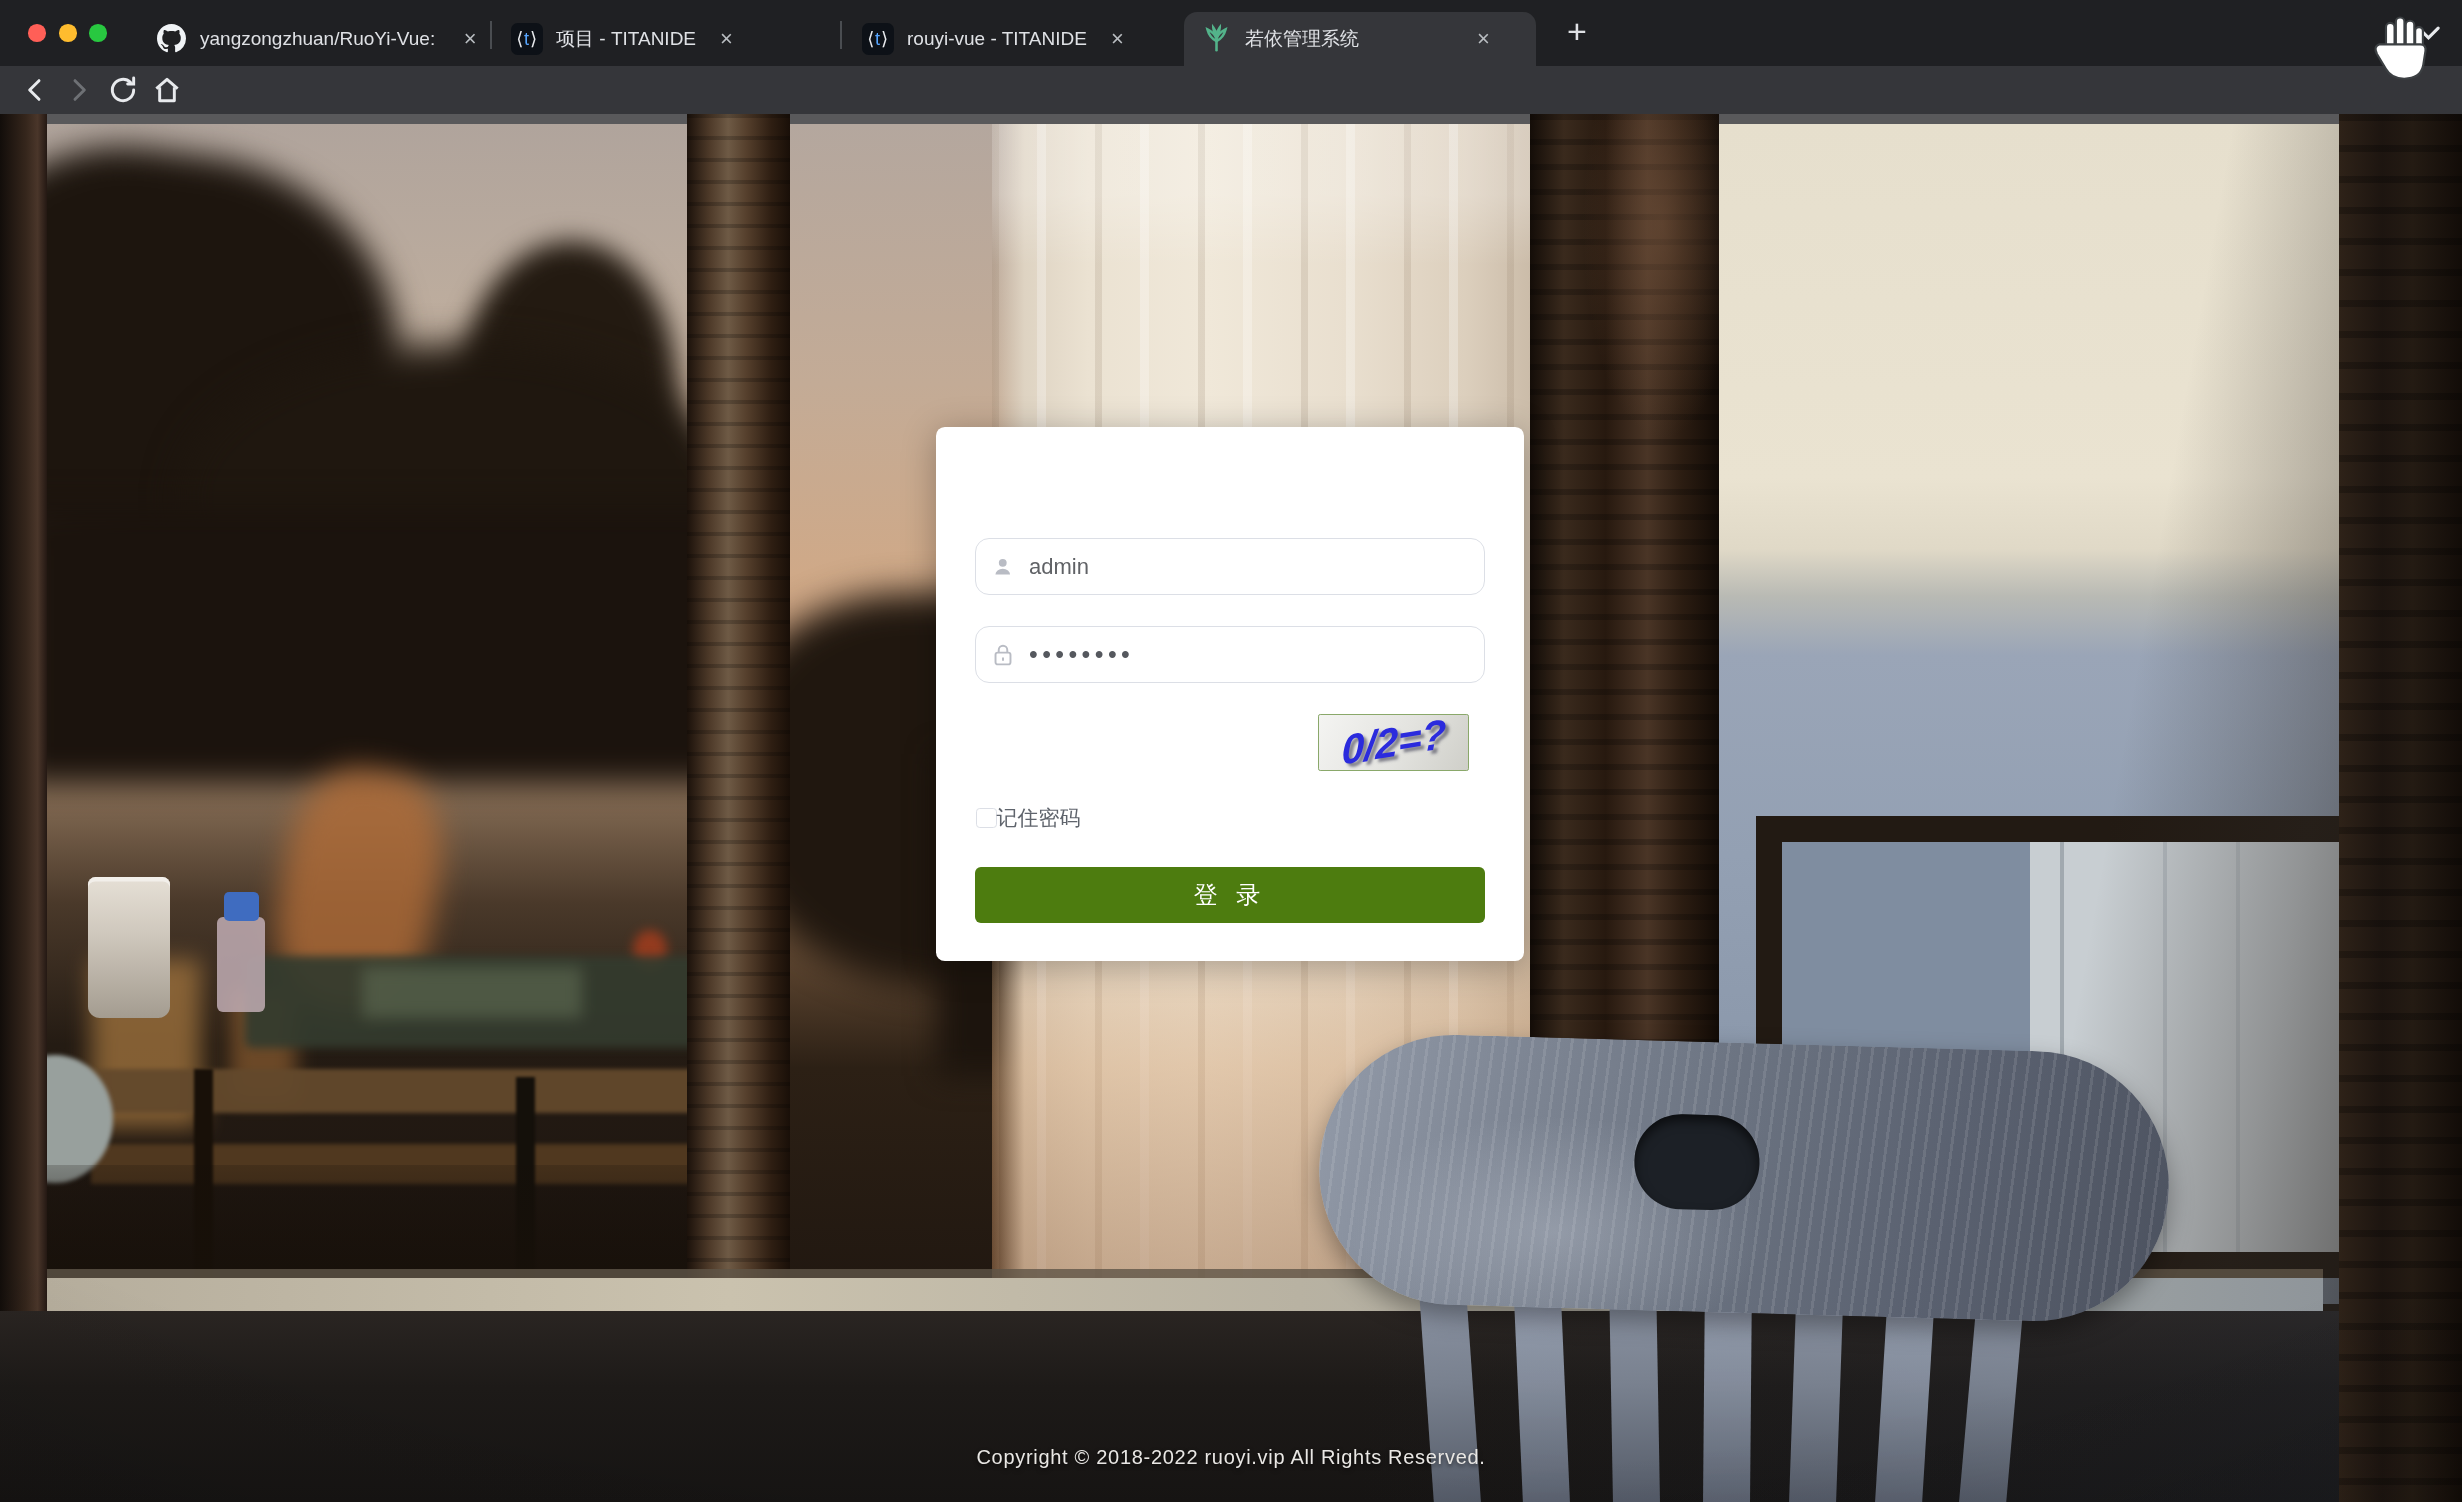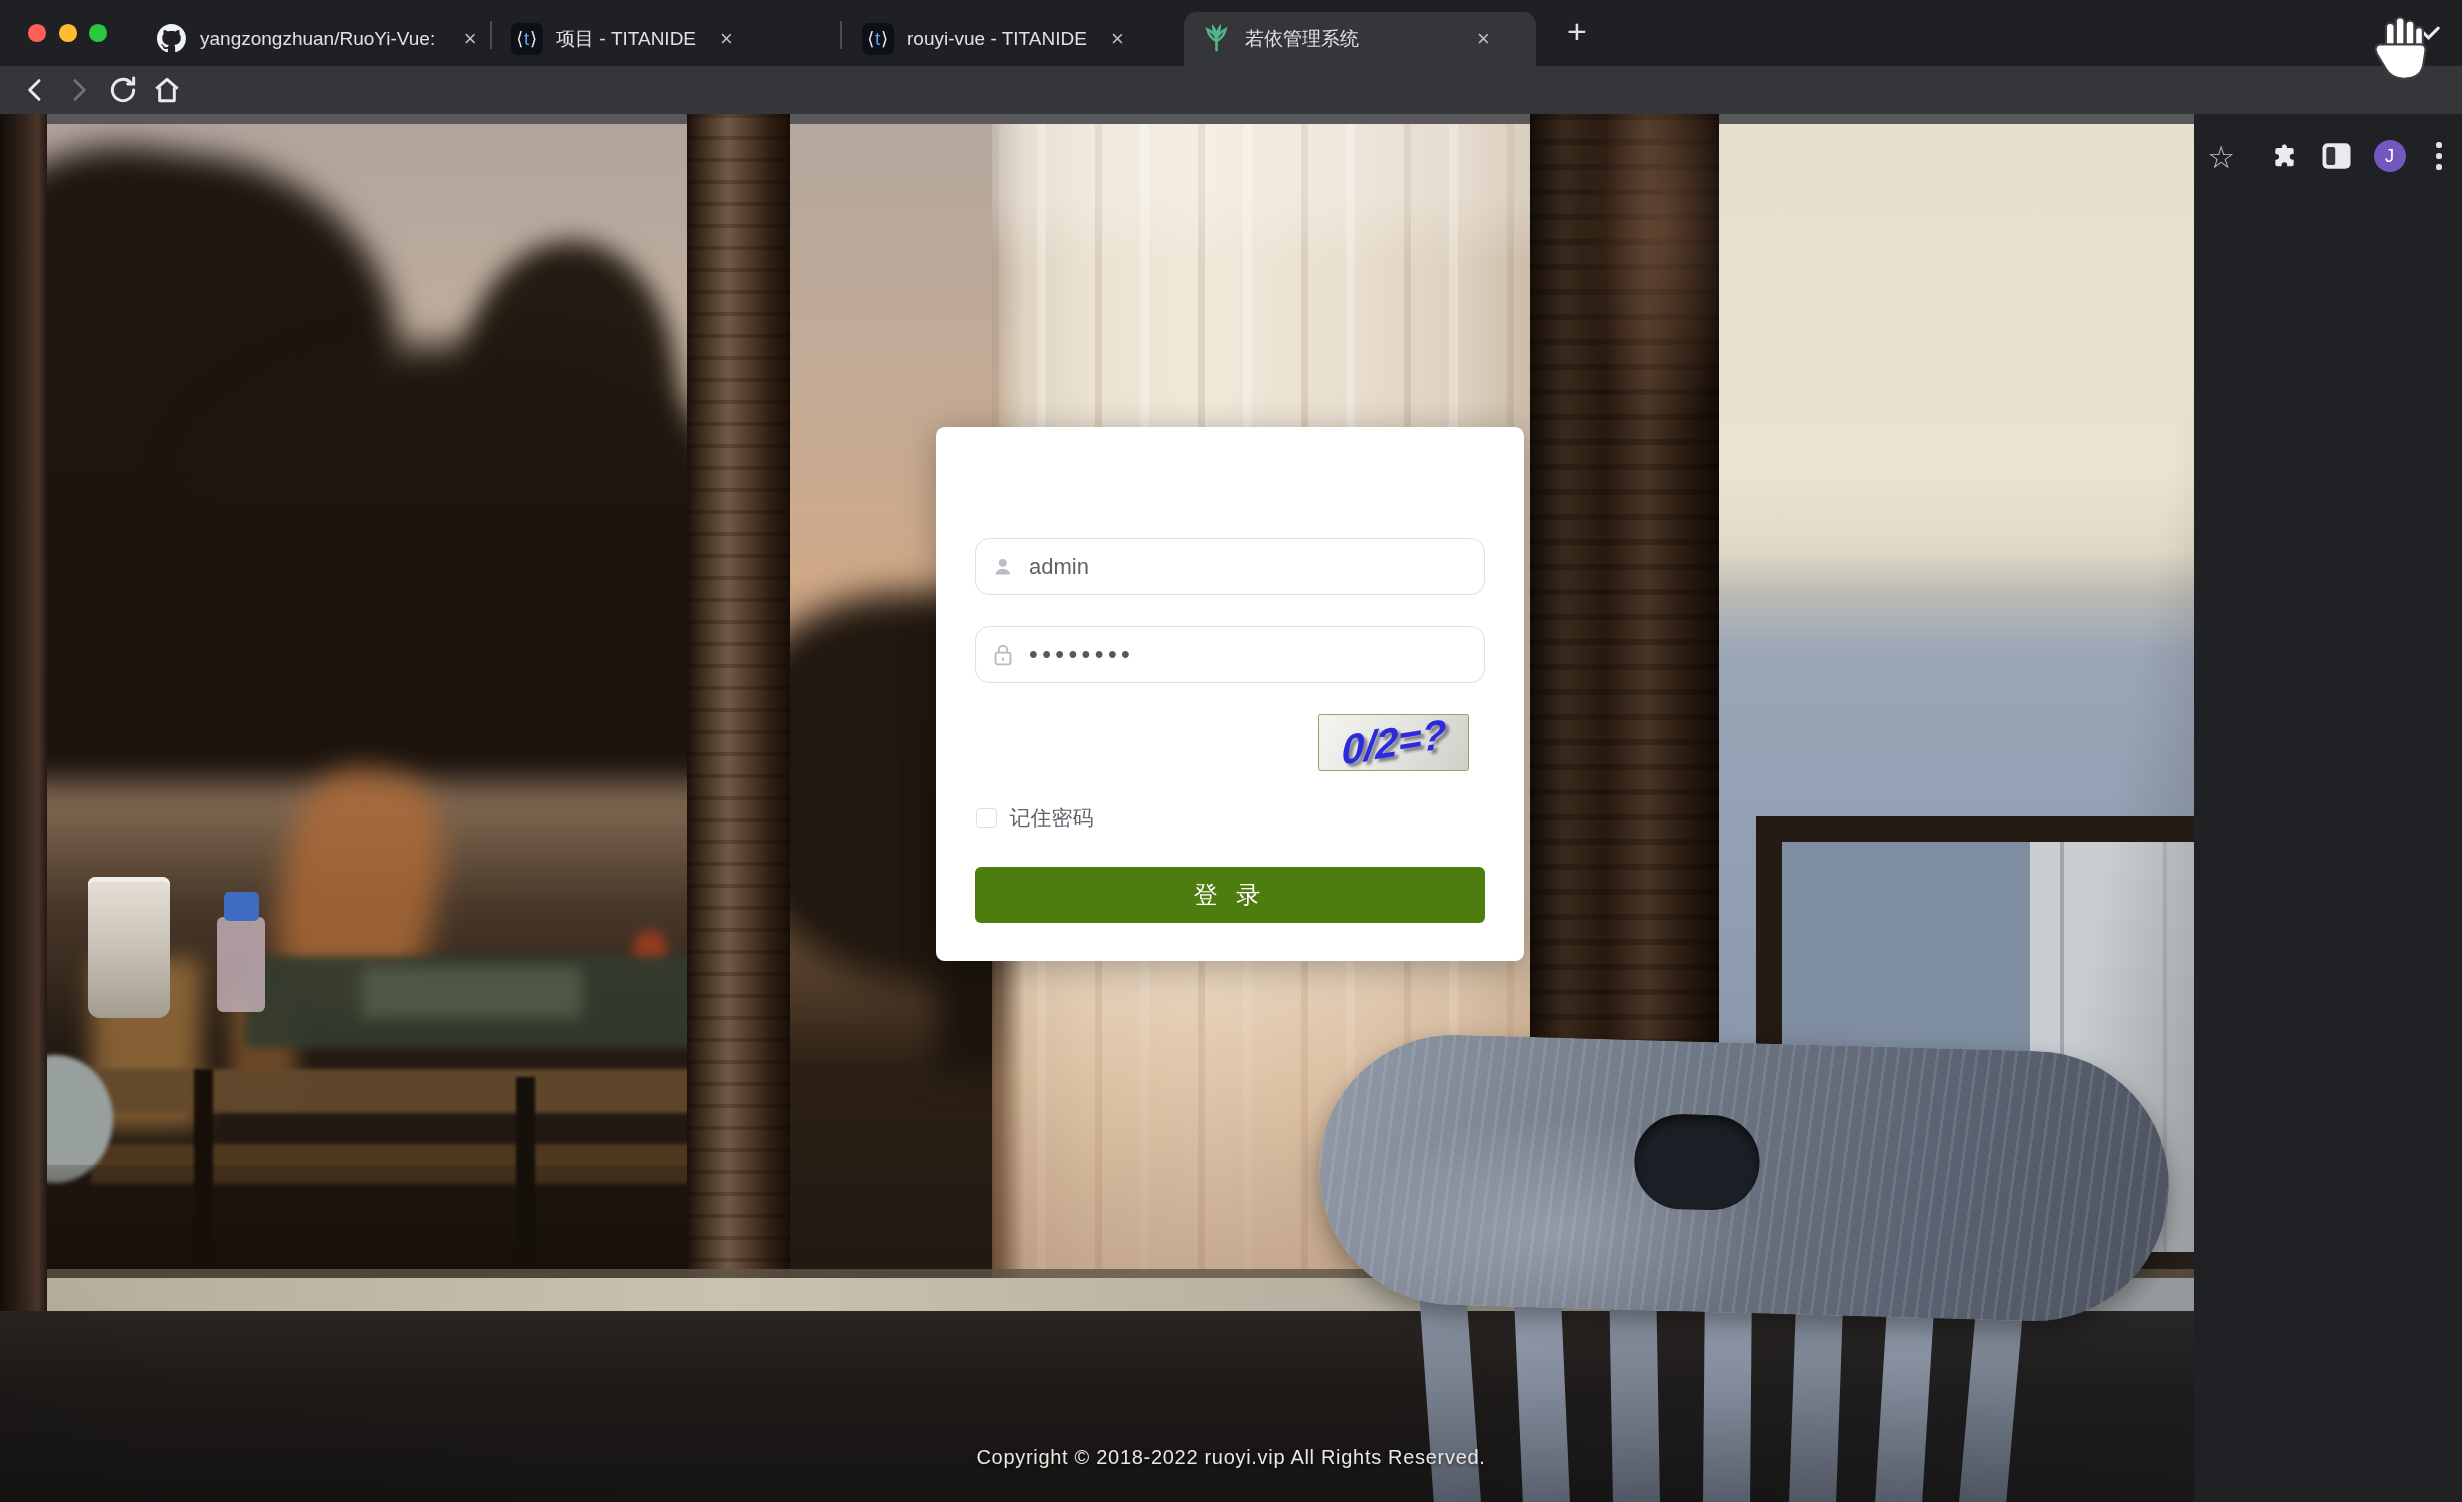--- a/index.html
+++ b/index.html
@@ -27,21 +27,21 @@
     display:flex;align-items:center;font-size:20.5px;}
   .urlpill .host{color:#e8eaed;}
   .urlpill .path{color:#9aa0a6;}
   .pillicons{margin-left:auto;display:flex;align-items:center;gap:25px;padding-right:22px;}
   .ricons{position:absolute;right:0;top:66px;height:48px;display:flex;align-items:center;gap:22px;padding-right:11.7px;}
   .avatar{width:32px;height:32px;border-radius:50%;background:#7356c0;color:#fff;font-size:18.3px;
     display:flex;align-items:center;justify-content:center;}
   .dots{display:flex;flex-direction:column;gap:5.9px;padding:0 8.8px;}
   .dots i{width:5.1px;height:5.1px;border-radius:50%;background:#dfe1e5;}
   
-  .photo{position:absolute;left:0;top:114px;width:2194px;height:1388px;background:#241f1b;overflow:hidden;}
+  .photo{position:absolute;left:0;top:114px;width:2462px;height:1388px;background:#241f1b;overflow:hidden;}
   .topstrip{position:absolute;left:0;top:0;width:2462px;height:11.7px;background:#59595b;}
   .frameL{position:absolute;left:0;top:0;width:47px;height:1388px;
     background:linear-gradient(90deg,#120d0a,#35261c 55%,#4a362a 80%,#241813);}
   .pane{position:absolute;top:10.3px;height:1180px;overflow:hidden;}
   .paneL{left:47px;width:641px;
     background:linear-gradient(180deg,#b0a49c 0%,#bfae9e 18%,#ccae92 32%,#c9a27f 44%,#8f755c 55%,#4a392a 66%,#241b13 78%,#1c1410 100%);}
   .blob{position:absolute;}
   .paneM{left:790px;width:740px;
     background:linear-gradient(180deg,#b4a79e 0%,#c3ab96 22%,#cfa988 38%,#c89b78 48%,#a87f60 58%,#6b5038 68%,#2c2015 80%,#201710 100%);}
   .curtain{position:absolute;left:202px;top:0;width:538px;height:1180px;
@@ -101,21 +101,21 @@
   .field .ficon{width:53px;display:flex;justify-content:center;flex:0 0 auto;}
   .field input{border:none;outline:none;flex:1;font-size:22px;color:#606266;background:transparent;
     font-family:"Liberation Sans","DejaVu Sans",sans-serif;padding:0;height:44px;}
   .field input::placeholder{color:#c0c4cc;}
   .field.pw input{font-size:25px;letter-spacing:4.4px;color:#55585e;}
   .captchaimg{position:absolute;left:382px;top:287px;width:151px;height:57px;border:1.5px solid #8aa86a;
     box-sizing:border-box;border-radius:2.2px;overflow:hidden;display:flex;align-items:center;justify-content:center;
     background:linear-gradient(120deg,#f4f4f2,#e3e3df 55%,#cfcfc9);}
   .captchaimg span{font-size:41px;font-weight:700;font-style:italic;color:#2b2bdd;
     transform:rotate(-9deg) skewX(-10deg);text-shadow:3.7px 3.7px 2.9px rgba(95,95,110,.75);}
-  .rememberrow{position:absolute;left:40px;top:377px;display:flex;align-items:center;gap:13px;}
+  .rememberrow{position:absolute;left:40px;top:377px;display:flex;align-items:center;}
   .cbox{width:20.5px;height:20.5px;border:1.5px solid #dcdfe6;border-radius:3.7px;background:#fff;box-sizing:border-box;}
   .rememberrow label{font-size:21px;color:#5f646c;}
   .loginbtn{position:absolute;left:39px;top:440px;width:510px;height:56px;border:none;border-radius:5.9px;
     background:#4d7c0f;color:#fff;font-size:24px;letter-spacing:5.9px;font-family:inherit;}
   .copyright{position:absolute;left:0;top:1332px;width:2462px;text-align:center;color:#e9e7e4;font-size:20px;
     text-shadow:0 1.5px 4.4px rgba(0,0,0,.6);letter-spacing:0.7px;}
   svg{display:block;}
 </style>
 </head>
 <body>

